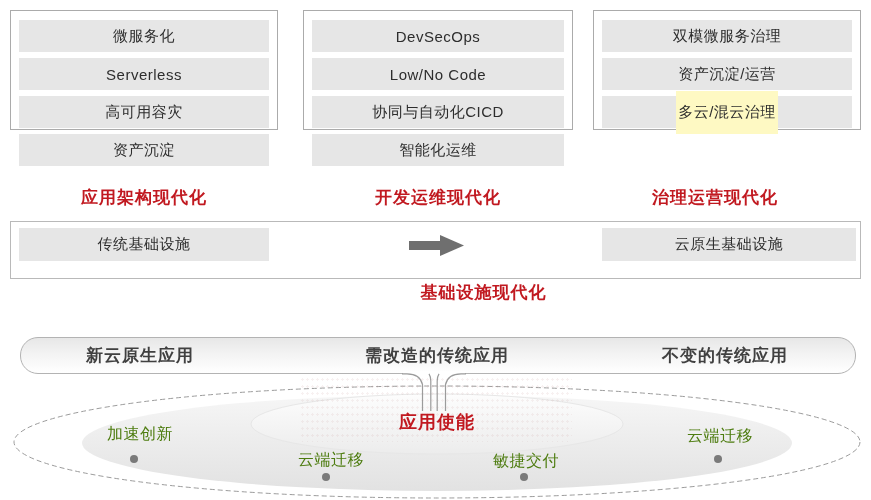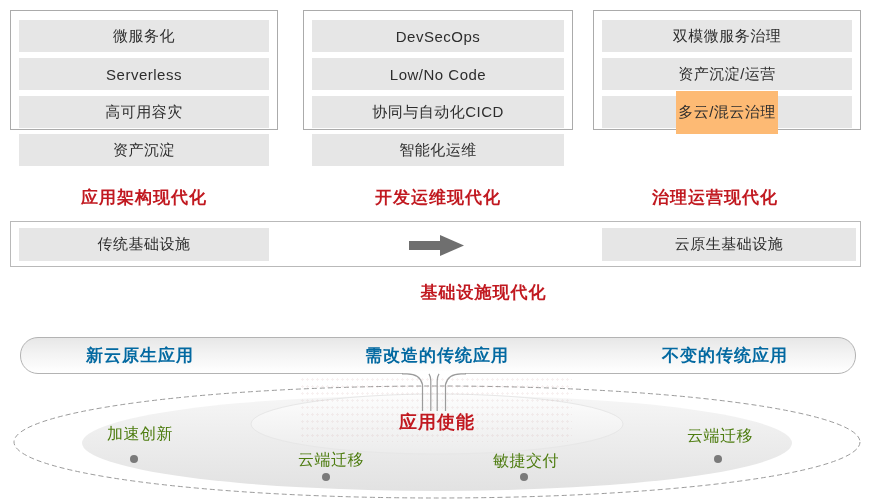--- a/index.html
+++ b/index.html
@@ -11,48 +11,48 @@
   .box{
     position:absolute;top:10px;height:120px;box-sizing:border-box;
     background:#ffffff;border:1px solid #ababab;
     padding:9px 8px;display:flex;flex-direction:column;gap:6px;
   }
   .gbar{
     flex:none;height:32px;background:#e6e6e6;
     display:flex;align-items:center;justify-content:center;
     font-size:15px;font-weight:500;color:#2d2d2d;letter-spacing:.5px;
   }
-  .hl{background:#fdba74;padding:12px 2px;}
+  .hl{background:#fef9c3;padding:12px 2px;}
   .col-label{
     position:absolute;top:186px;text-align:center;
     font-size:17px;font-weight:700;color:#c11920;letter-spacing:1px;
   }
   
   .band{
-    position:absolute;left:10px;top:221px;width:851px;height:46px;
+    position:absolute;left:10px;top:221px;width:851px;height:58px;
     box-sizing:border-box;background:#fff;border:1px solid #b9b9b9;
   }
   .band .gbar{position:absolute;top:6px;height:33px;}
   .band-left{left:8px;width:250px;}
   .band-right{left:591px;width:254px;}
   .arrow-wrap{position:absolute;left:398px;top:13px;width:55px;height:21px;}
   .infra-label{
     position:absolute;left:0;top:281px;width:871px;text-align:center;
     font-size:17px;font-weight:700;color:#c11920;letter-spacing:1px;padding-left:48px;
   }
   
   .appbar{
     position:absolute;left:20px;top:337px;width:836px;height:37px;box-sizing:border-box;
     border:1px solid #b3b3b3;border-radius:18px;
     background:linear-gradient(180deg,#e7e7e7 0%,#f3f3f3 45%,#ffffff 100%);
   }
   .app-label{
     position:absolute;top:337px;height:37px;line-height:37px;
     transform:translateX(-50%);white-space:nowrap;
-    font-size:17px;font-weight:700;color:#0369a1;letter-spacing:1px;
+    font-size:17px;font-weight:700;color:#404040;letter-spacing:1px;
   }
   
   .bottom-svg,.funnel-svg{position:absolute;}
   .texture{
     position:absolute;left:300px;top:376px;width:272px;height:66px;
     background-image:radial-gradient(rgba(200,150,150,0.22) 1px, transparent 1.2px);
     background-size:5px 7px;opacity:.6;pointer-events:none;
   }
   .pt-label{
     position:absolute;transform:translate(-50%,-50%);white-space:nowrap;

